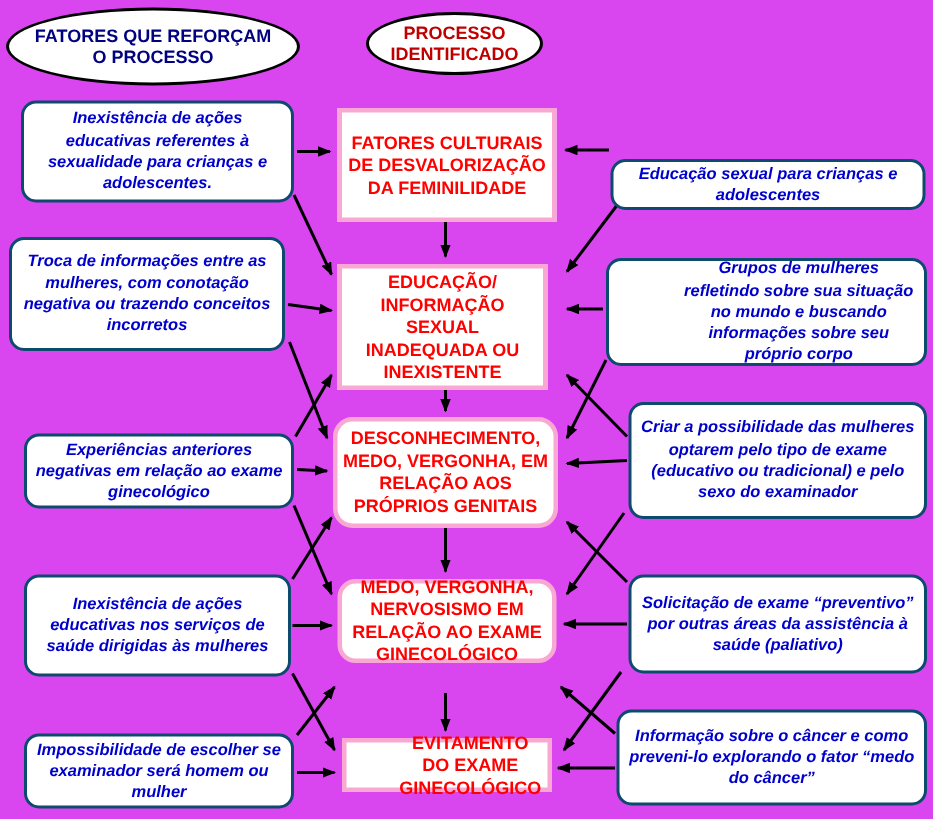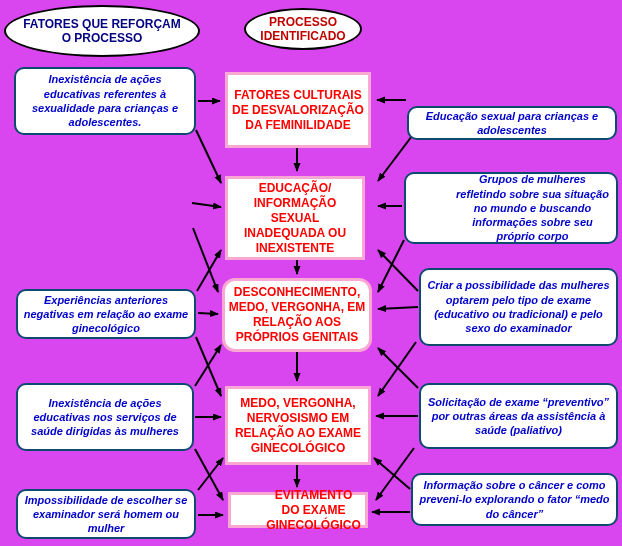--- a/index.html
+++ b/index.html
@@ -69,36 +69,37 @@
 
   <div class="node ellipse center-h" style="left:244px; top:8px; width:118px; height:42px;">PROCESSO IDENTIFICADO</div>
 
 
   <div class="node pbox" style="left:225px; top:72px; width:146px; height:76px;">FATORES CULTURAIS DE DESVALORIZAÇÃO DA FEMINILIDADE</div>
 
   <div class="node pbox" style="left:225px; top:176px; width:140px; height:84px;">EDUCAÇÃO/ INFORMAÇÃO SEXUAL INADEQUADA OU INEXISTENTE</div>
 
   <div class="node pbox" style="left:222px; top:278px; width:150px; height:74px;border-radius:13px;">DESCONHECIMENTO, MEDO, VERGONHA, EM RELAÇÃO AOS PRÓPRIOS GENITAIS</div>
 
-  <div class="node pbox" style="left:225px; top:386px; width:146px; height:79px;">MEDO, VERGONHA, NERVOSISMO EM RELAÇÃO AO EXAME GINECOLÓGICO</div>
+  <div class="node pbox" style="left:225px; top:386px; width:146px; height:56px;border-radius:12px;">MEDO, VERGONHA, NERVOSISMO EM RELAÇÃO AO EXAME GINECOLÓGICO</div>
 
   <div class="node pbox" style="left:228px; top:492px; width:140px; height:36px;padding-left:34px;">EVITAMENTO DO EXAME GINECOLÓGICO</div>
 
   <div class="node fbox" style="left:14px; top:67px; width:182px; height:68px;">Inexistência de ações educativas referentes à sexualidade para crianças e adolescentes.</div>
 
+  <div class="node fbox" style="left:6px; top:158px; width:184px; height:76px;">Troca de informações entre as mulheres, com conotação negativa ou trazendo conceitos incorretos</div>
 
   <div class="node fbox" style="left:16px; top:289px; width:180px; height:50px;">Experiências anteriores negativas em relação ao exame ginecológico</div>
 
   <div class="node fbox" style="left:16px; top:383px; width:178px; height:68px;">Inexistência de ações educativas nos serviços de saúde dirigidas às mulheres</div>
 
   <div class="node fbox" style="left:16px; top:489px; width:180px; height:50px;">Impossibilidade de escolher se examinador será homem ou mulher</div>
 
   <div class="node fbox" style="left:407px; top:91px; width:210px; height:34px;margin-top:15px;">Educação sexual para crianças e adolescentes</div>
 
   <div class="node fbox" style="left:404px; top:172px; width:214px; height:72px;padding-left:48px;">Grupos de mulheres refletindo sobre sua situação no mundo e buscando informações sobre seu próprio corpo</div>
 
   <div class="node fbox" style="left:419px; top:383px; width:199px; height:66px;">Solicitação de exame “preventivo” por outras áreas da assistência à saúde (paliativo)</div>
 
   <div class="node fbox" style="left:419px; top:268px; width:199px; height:78px;">Criar a possibilidade das mulheres optarem pelo tipo de exame (educativo ou tradicional) e pelo sexo do examinador</div>
 
-  <div class="node fbox" style="left:411px; top:473px; width:207px; height:53px;">Informação sobre o câncer e como preveni-lo explorando o fator “medo do câncer”</div>
+  <div class="node fbox" style="left:411px; top:473px; width:207px; height:64px;">Informação sobre o câncer e como preveni-lo explorando o fator “medo do câncer”</div>
 
 </div>
 
 </body></html>

